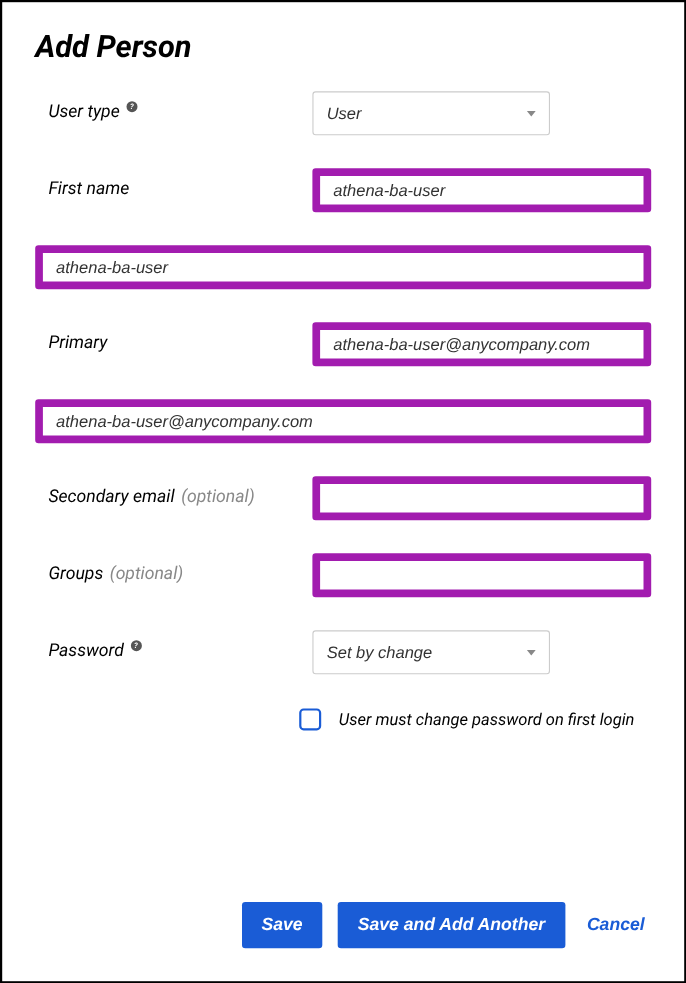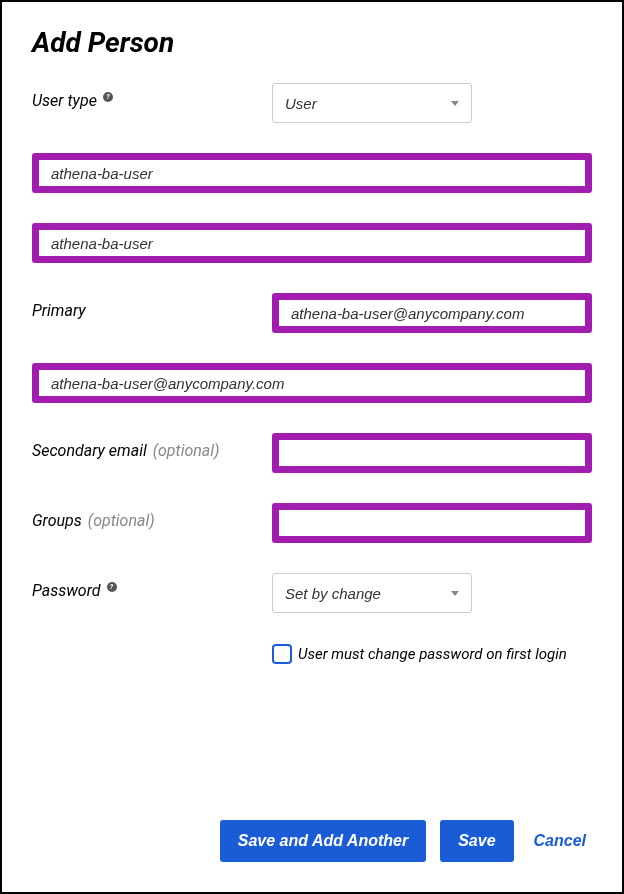--- a/index.html
+++ b/index.html
@@ -33,20 +33,21 @@
       margin-bottom: 30px;
     }
     .form-label {
       width: 240px;
       font-size: 16px;
       color: #000;
       padding-top: 8px;
       display: flex;
       align-items: center;
       gap: 6px;
+      margin-left: 12px;
     }
     .optional {
       color: #888;
     }
     .help-icon {
       display: inline-flex;
       align-items: center;
       justify-content: center;
       width: 10px;
       height: 10px;
@@ -68,21 +69,21 @@
       border-radius: 3px;
       padding: 0 12px;
       font-size: 15px;
       color: #333;
     }
     .text-input::placeholder {
       color: #888;
     }
     .select-wrap {
       position: relative;
-      width: 200px;
+      width: 216px;
     }
     .select-input {
       width: 100%;
       height: 40px;
       border: 1px solid #ccc;
       border-radius: 3px;
       padding: 0 12px;
       font-size: 15px;
       color: #333;
       background: #fff;
@@ -110,21 +111,21 @@
       padding: 0 12px;
       font-size: 15px;
       margin-bottom: 22px;
     }
     .password-input::placeholder {
       color: #888;
     }
     .checkbox-row {
       display: flex;
       align-items: flex-start;
-      gap: 6px;
+      gap: 16px;
     }
     .checkbox {
       width: 20px;
       height: 20px;
       border: 2px solid #1a5cd6;
       border-radius: 4px;
       flex-shrink: 0;
       cursor: pointer;
       margin-top: 1px;
     }
@@ -176,20 +177,21 @@
       <div class="select-wrap">
         <button class="select-input">
           <span>User</span>
           <span class="chevron"></span>
         </button>
       </div>
     </div>
   </div>
 
   <div class="form-row">
+    <div class="form-label">First name</div>
     <div class="form-control">
       <input type="text" class="text-input" value="athena-ba-user" style="">
     </div>
   </div>
 
   <div class="form-row">
     <div class="form-control">
       <input type="text" class="text-input" value="athena-ba-user" style="">
     </div>
   </div>
@@ -243,17 +245,17 @@
   </div>
 
   <div class="password-section">
     <div class="checkbox-row">
       <div class="checkbox"></div>
       <div class="checkbox-label">User must change password on first login</div>
     </div>
   </div>
 
   <div class="button-bar">
+    <button class="btn-primary">Save</button>
     <button class="btn-primary">Save and Add Another</button>
-    <button class="btn-primary">Save</button>
     <button class="btn-link">Cancel</button>
   </div>
 </div>
 
 </body></html>

